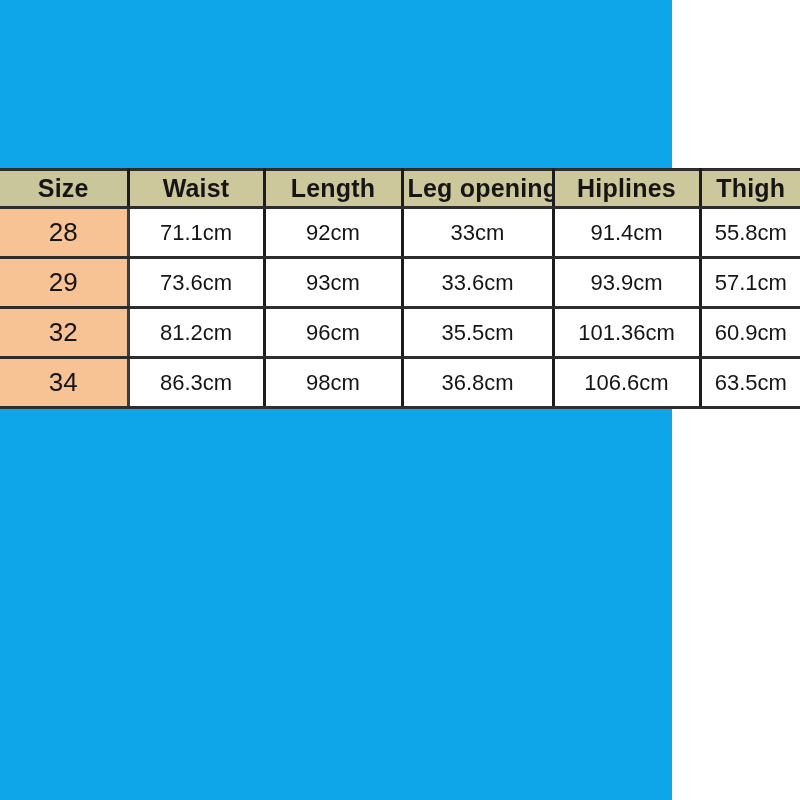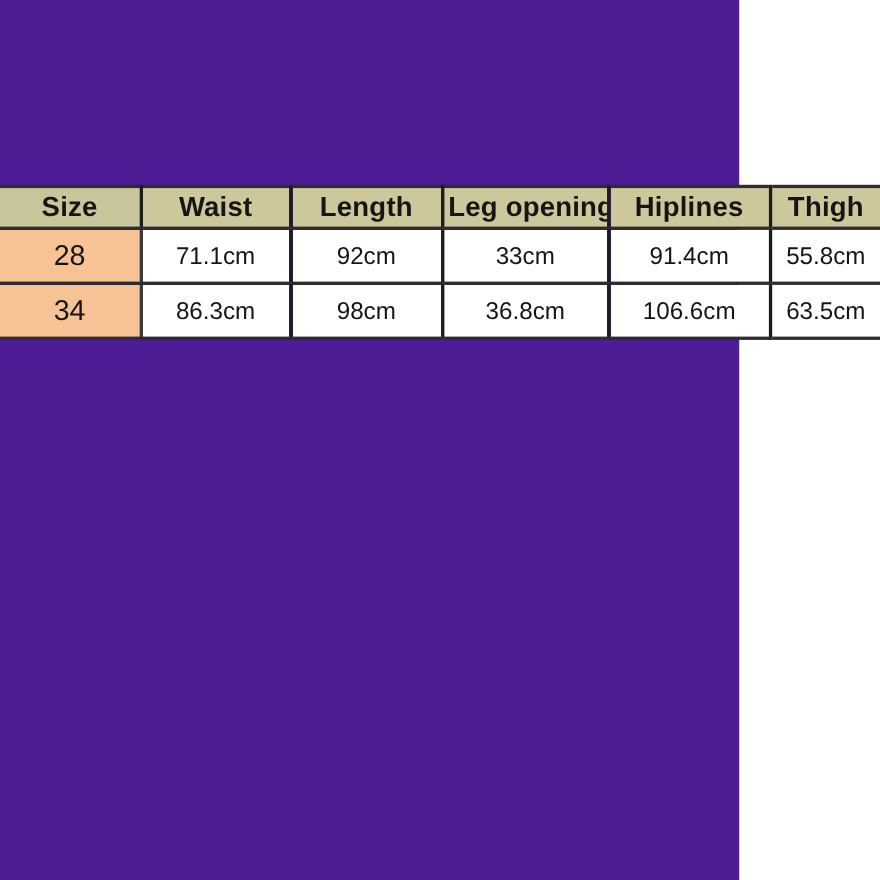--- a/index.html
+++ b/index.html
@@ -11,21 +11,21 @@
     height: 800px;
     background: #ffffff;
     font-family: "Liberation Sans", sans-serif;
     overflow: hidden;
   }
 
   #page {
     position: relative;
     width: 672px;
     height: 800px;
-    background: #4c1d95;
+    background: #0ea5e9;
   }
 
   
   #size-chart-wrap {
     position: absolute;
     left: 0;
     top: 168px;
     width: 800px;
   }
 
@@ -130,20 +130,36 @@
       <tbody>
         <tr>
           <td class="size-cell">28</td>
           <td>71.1cm</td>
           <td>92cm</td>
           <td>33cm</td>
           <td>91.4cm</td>
           <td>55.8cm</td>
         </tr>
         <tr>
+          <td class="size-cell">29</td>
+          <td>73.6cm</td>
+          <td>93cm</td>
+          <td>33.6cm</td>
+          <td>93.9cm</td>
+          <td>57.1cm</td>
+        </tr>
+        <tr>
+          <td class="size-cell">32</td>
+          <td>81.2cm</td>
+          <td>96cm</td>
+          <td>35.5cm</td>
+          <td>101.36cm</td>
+          <td>60.9cm</td>
+        </tr>
+        <tr>
           <td class="size-cell">34</td>
           <td>86.3cm</td>
           <td>98cm</td>
           <td>36.8cm</td>
           <td>106.6cm</td>
           <td>63.5cm</td>
         </tr>
       </tbody>
     </table>
   </div>

